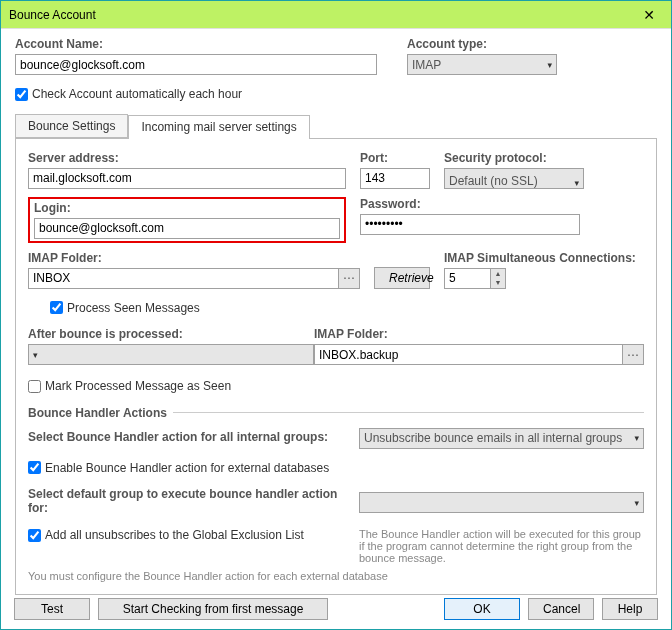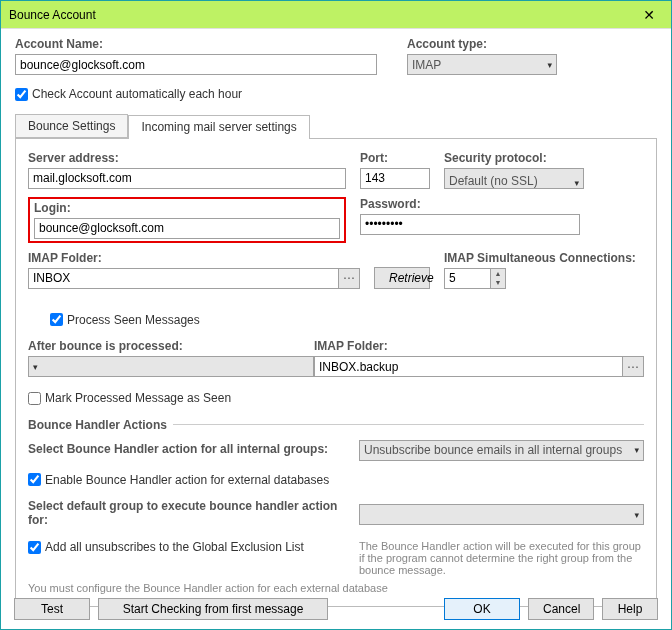--- a/index.html
+++ b/index.html
@@ -212,21 +212,21 @@
         <div class="spinner">
           <input type="text" value="5" style="">
           <div class="spinbtns">
               <div>▲</div>
               <div>▼</div>
             </div>
         </div>
       </div>
     </div>
 
-    <label class="checkbox" style="margin-top:20px;padding-left:22px;">
+    <label class="checkbox" style="margin-top:8px;padding-left:22px;">
       <input type="checkbox" checked="" style="">
       <span>Process Seen Messages</span>
     </label>
 
     <div class="row" style="align-items:flex-start; margin-top:10px;">
       <div class="col" style="flex:1;">
         <span class="label">After bounce is processed:</span>
         <div class="dropdown" style="width:100%;">
           <span class="arrow">▾</span>
         </div>

